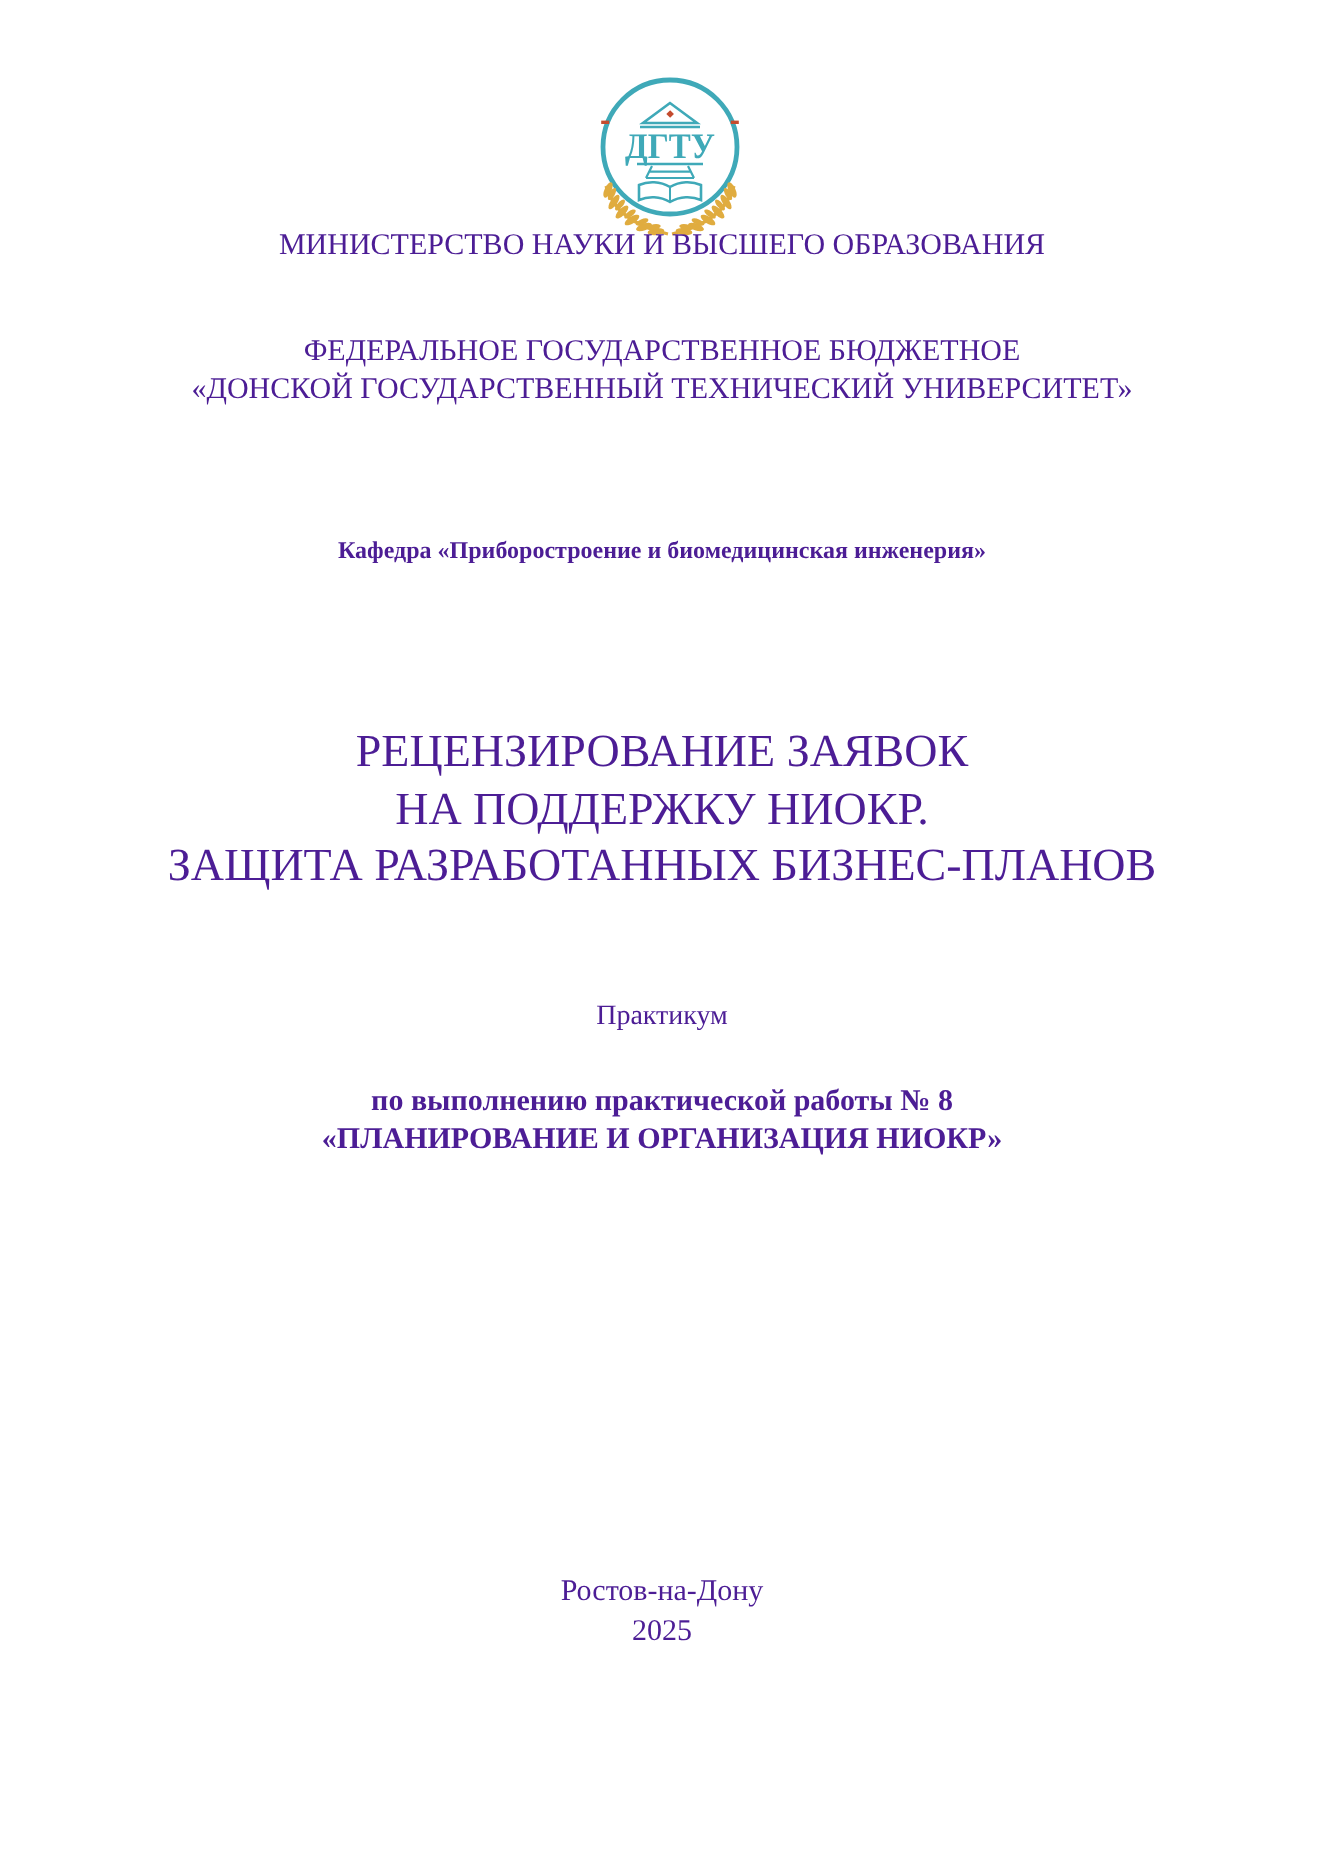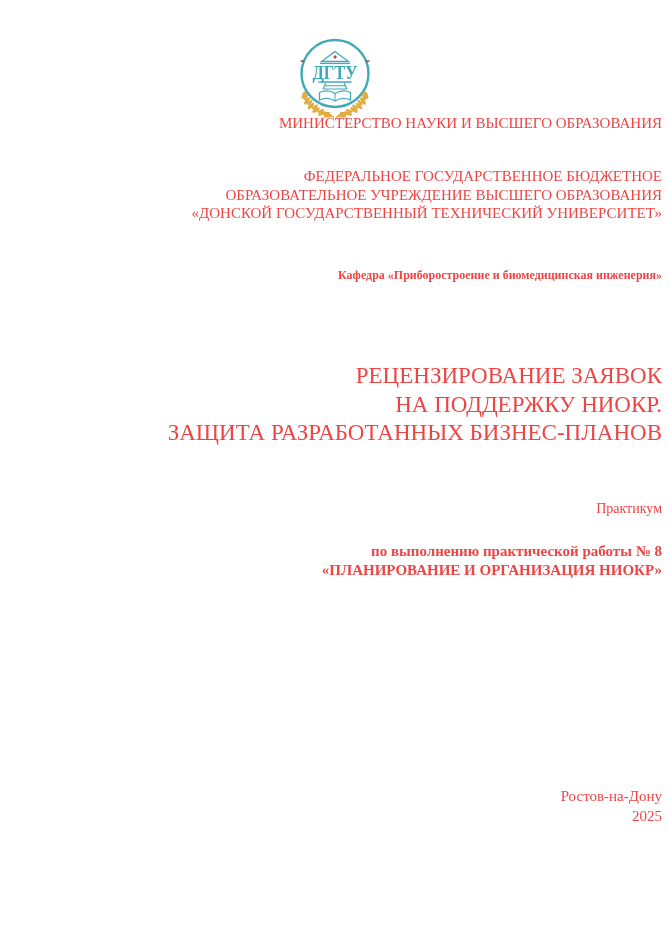--- a/index.html
+++ b/index.html
@@ -1,20 +1,20 @@
 <!DOCTYPE html>
 <html><head>
 <meta charset="utf-8">
 <style>
   html,body{margin:0;padding:0;background:#ffffff;}
   .page{
     position:relative;width:670px;height:937px;margin:0 auto;background:#ffffff;
-    font-family:"Liberation Serif","DejaVu Serif",serif;color:#ef4444;overflow:hidden;
+    font-family:"Liberation Serif","DejaVu Serif",serif;color:#4c1d95;overflow:hidden;
   }
-  .block{position:absolute;left:0;width:662px;text-align:right;white-space:nowrap;}
+  .block{position:absolute;left:0;width:662px;text-align:center;white-space:nowrap;}
   .logo-wrap{position:absolute;top:36px;left:0;width:670px;display:flex;justify-content:center;}
   .ministry{top:114px;font-size:15px;line-height:18px;}
   .institution{top:167px;font-size:15px;line-height:18.5px;}
   .department{top:266px;font-size:12px;line-height:18px;font-weight:bold;}
   .doc-title{top:362px;font-size:23px;line-height:28.5px;}
   .praktikum{top:498px;font-size:14px;line-height:22px;}
   .work-info{top:542px;font-size:15px;line-height:18.5px;font-weight:bold;}
   .footer-block{top:787px;font-size:15px;line-height:19.5px;}
   
   .teal-s{stroke:#3FA9B8;fill:none;}
@@ -77,21 +77,20 @@
       </g>
     </svg>
   </div>
 
   <div class="block ministry">
     <div>МИНИСТЕРСТВО НАУКИ И ВЫСШЕГО ОБРАЗОВАНИЯ</div>
   </div>
 
   <div class="block institution">
     <div>ФЕДЕРАЛЬНОЕ ГОСУДАРСТВЕННОЕ БЮДЖЕТНОЕ</div>
-    <div>ОБРАЗОВАТЕЛЬНОЕ УЧРЕЖДЕНИЕ ВЫСШЕГО ОБРАЗОВАНИЯ</div>
     <div>«ДОНСКОЙ ГОСУДАРСТВЕННЫЙ ТЕХНИЧЕСКИЙ УНИВЕРСИТЕТ»</div>
   </div>
 
   <div class="block department">Кафедра «Приборостроение и биомедицинская инженерия»</div>
 
   <div class="block doc-title">
     <div>РЕЦЕНЗИРОВАНИЕ ЗАЯВОК</div>
     <div>НА ПОДДЕРЖКУ НИОКР.</div>
     <div>ЗАЩИТА РАЗРАБОТАННЫХ БИЗНЕС-ПЛАНОВ</div>
   </div>

